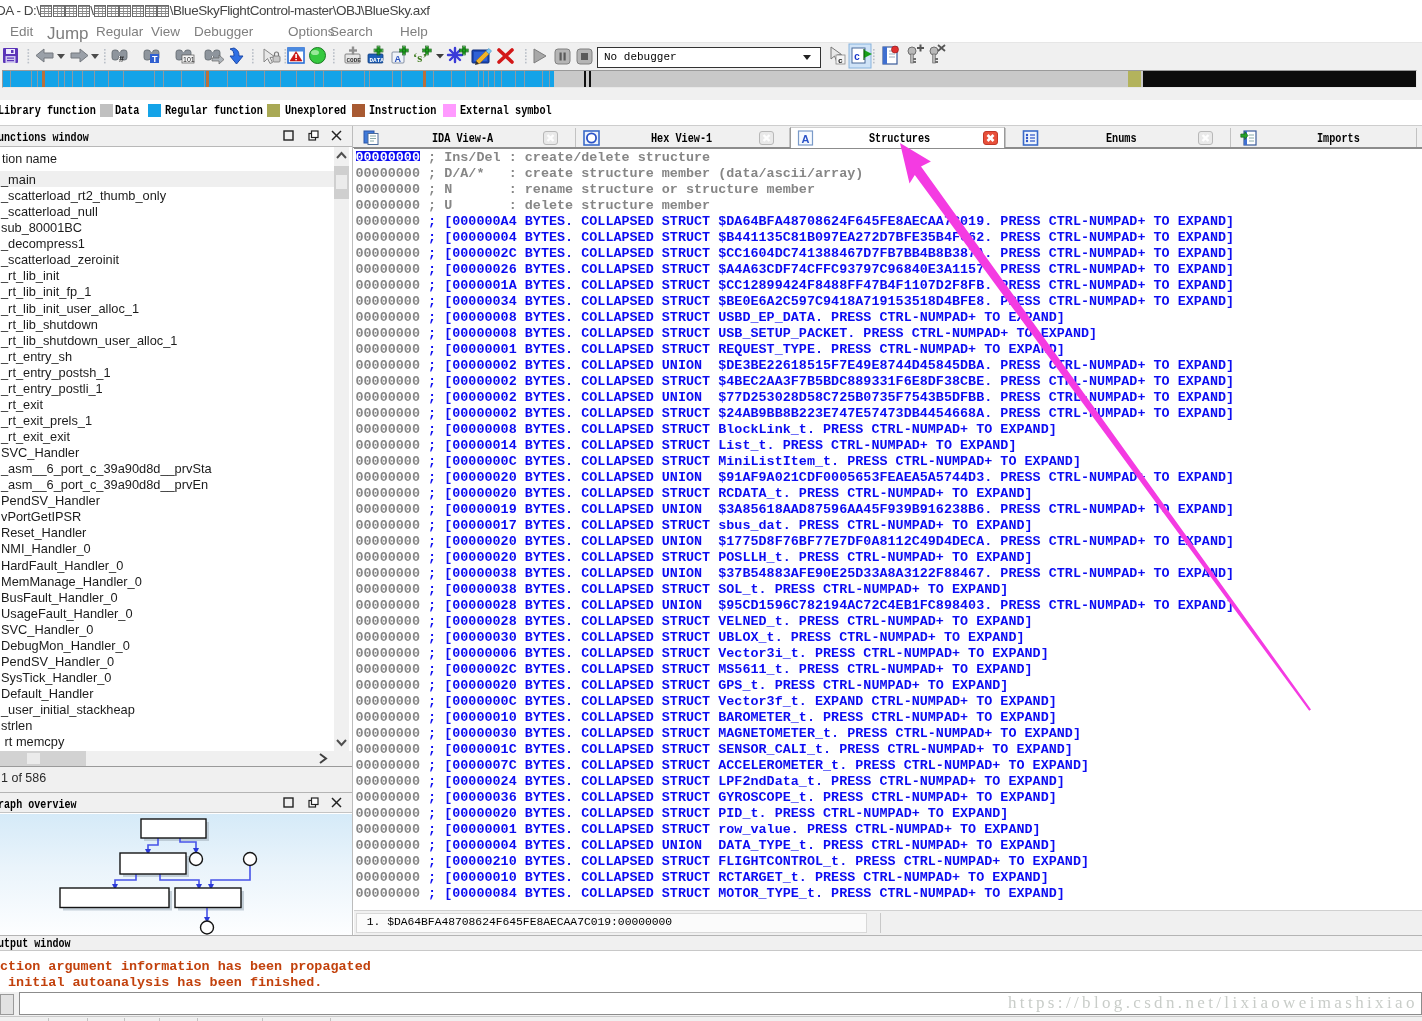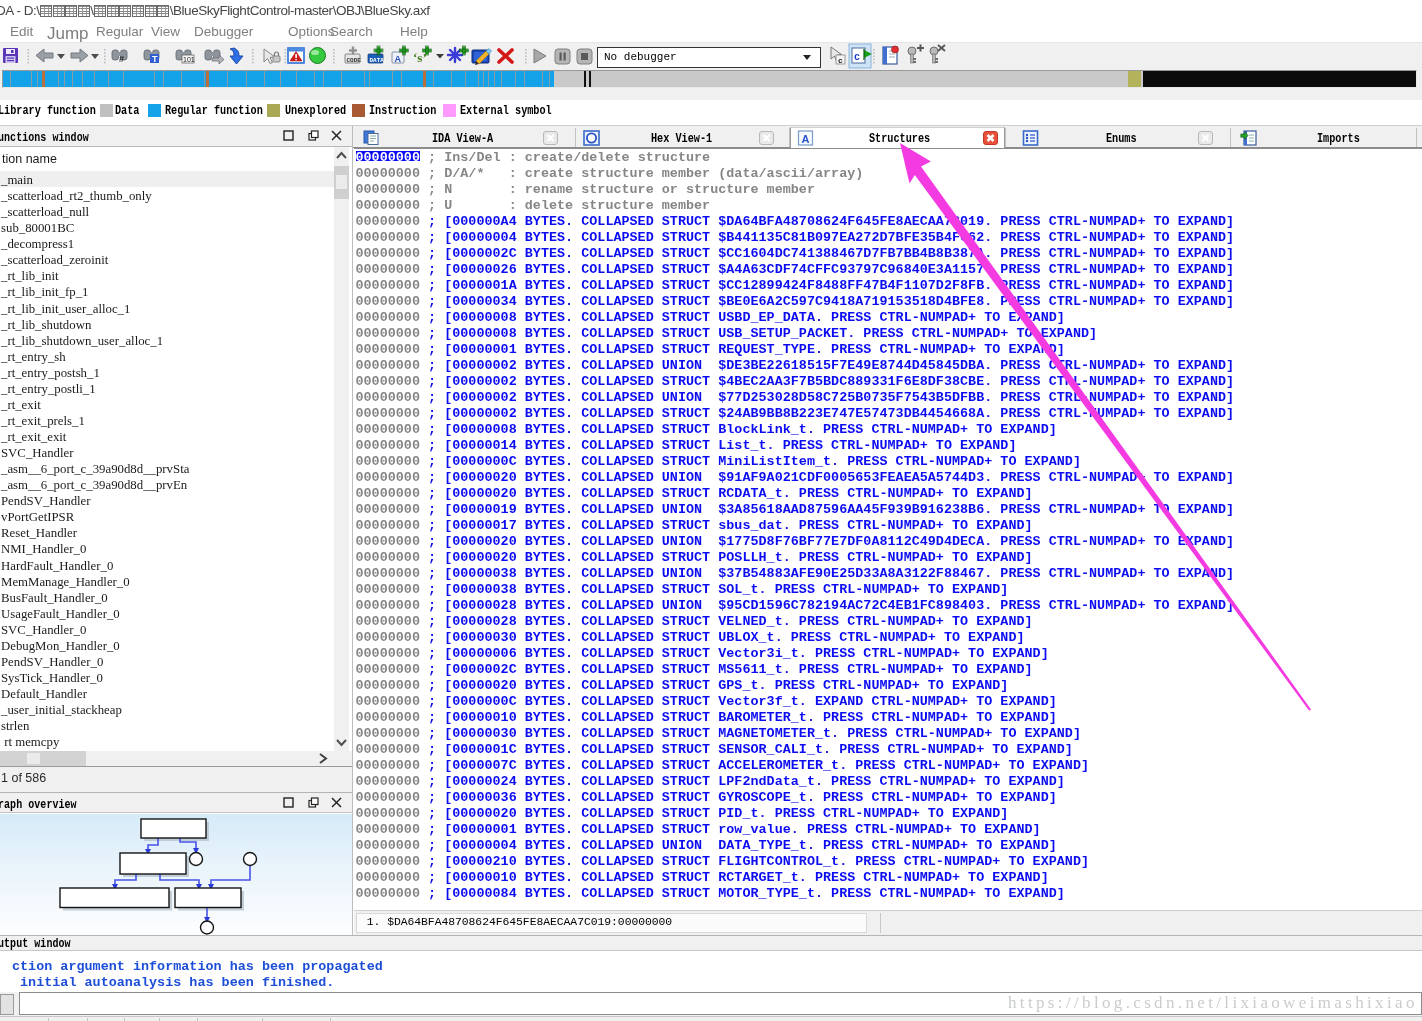--- a/index.html
+++ b/index.html
@@ -7,21 +7,21 @@
 .abs { position:absolute; }
 .cjk { display:inline-block; width:11.9px; height:11.5px; border:1px solid #6a6a6a; margin:0 0.4px; position:relative; top:1.5px; background:repeating-linear-gradient(0deg,rgba(90,90,90,0) 0 1.6px,#8a8a8a 1.6px 2.6px), repeating-linear-gradient(90deg,rgba(90,90,90,0) 0 3px,#999 3px 3.8px); }
 .mono { font-family:"Liberation Mono",monospace; }
 
 .pt { font-family:"Liberation Mono",monospace; font-weight:bold; font-size:10px; letter-spacing:0.05px; color:#000; white-space:pre; }
 .legend-t { font-family:"Liberation Mono",monospace; font-weight:bold; font-size:10.2px; color:#000; white-space:pre; }
 #listing { font-family:"Liberation Mono",monospace; font-weight:bold; font-size:13.4px; letter-spacing:0.025px; line-height:16px; white-space:pre; }
 #listing .g { color:#868686; }
 #listing .b { color:#0c0cf2; }
 #listing .sel { color:#fff; background:linear-gradient(180deg,rgba(0,0,0,0) 1.2px,#0c0cf2 1.2px,#0c0cf2 11.4px,rgba(0,0,0,0) 11.4px); }
-#outtext { font-family:"Liberation Mono",monospace; font-weight:bold; font-size:13.4px; letter-spacing:0.025px; line-height:16px; white-space:pre; color:#1d4ed8;padding-left:12px; }
+#outtext { font-family:"Liberation Mono",monospace; font-weight:bold; font-size:13.4px; letter-spacing:0.025px; line-height:16px; white-space:pre; color:#c2410c; }
 #funclist { font-size:12.8px; color:#1b1b1b; line-height:16.06px; white-space:pre; }
 .tabtxt { font-family:"Liberation Mono",monospace; font-weight:bold; font-size:10.2px; color:#000; white-space:pre; }
 </style></head><body>
 
 <div class="abs" style="left:0;top:0;width:1422px;height:21px;background:#fff;"></div>
 <div class="abs" style="left:-4px;top:3px;font-size:13.5px;letter-spacing:-0.45px;color:#454545;white-space:pre;">DA - D:\<span class="cjk"></span><span class="cjk"></span><span class="cjk"></span><span class="cjk"></span>\<span class="cjk"></span><span class="cjk"></span><span class="cjk"></span><span class="cjk"></span><span class="cjk"></span><span class="cjk"></span>\BlueSkyFlightControl-master\OBJ\BlueSky.axf</div>
 <div class="abs" style="left:0;top:21px;width:1422px;height:21px;background:#fff;"></div>
 <div class="abs" style="left:10px;top:24px;font-size:13.5px;color:#7e7e7e;">Edit</div>
 <div class="abs" style="left:47px;top:24px;font-size:17px;color:#7e7e7e;">Jump</div>
 <div class="abs" style="left:96px;top:24px;font-size:13.5px;color:#7e7e7e;">Regular</div>
@@ -304,21 +304,21 @@
     <rect x="26" y="3.5" width="6.5" height="6.5" fill="#fff" stroke="#222" stroke-width="1.2"></rect>
     <rect x="28.5" y="1" width="6.5" height="6.5" fill="#fff" stroke="#222" stroke-width="1.2"></rect>
     <g stroke="#222" stroke-width="1.5">
       <line x1="49" y1="1" x2="58" y2="10"></line>
       <line x1="58" y1="1" x2="49" y2="10"></line>
     </g>
   </svg>
 <div class="abs" style="left:0;top:147px;width:352px;height:604px;background:#fff;"></div>
 <div class="abs" style="left:2px;top:152px;font-size:12.5px;color:#1b1b1b;white-space:pre;">tion name</div>
 <div class="abs" style="left:0;top:171px;width:334px;height:16px;background:#efefef;"></div>
-<div id="funclist" class="abs" style="left:1px;top:172px;font-family:Liberation Serif, serif;">_main
+<div id="funclist" class="abs" style="left:1px;top:172px;">_main
 _scatterload_rt2_thumb_only
 _scatterload_null
 sub_80001BC
 _decompress1
 _scatterload_zeroinit
 _rt_lib_init
 _rt_lib_init_fp_1
 _rt_lib_init_user_alloc_1
 _rt_lib_shutdown
 _rt_lib_shutdown_user_alloc_1

